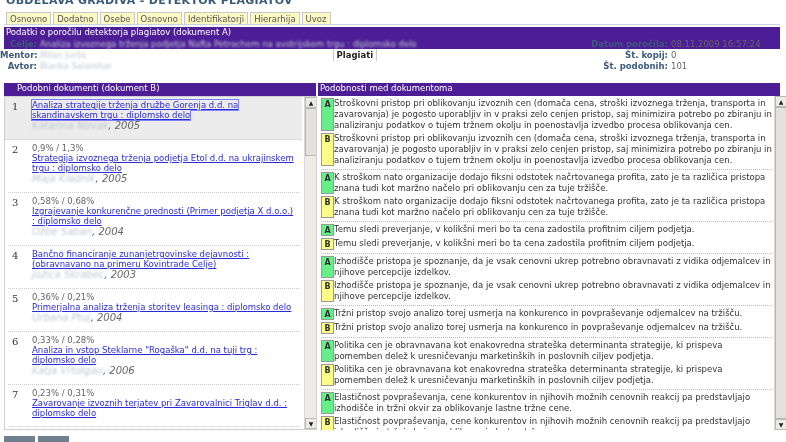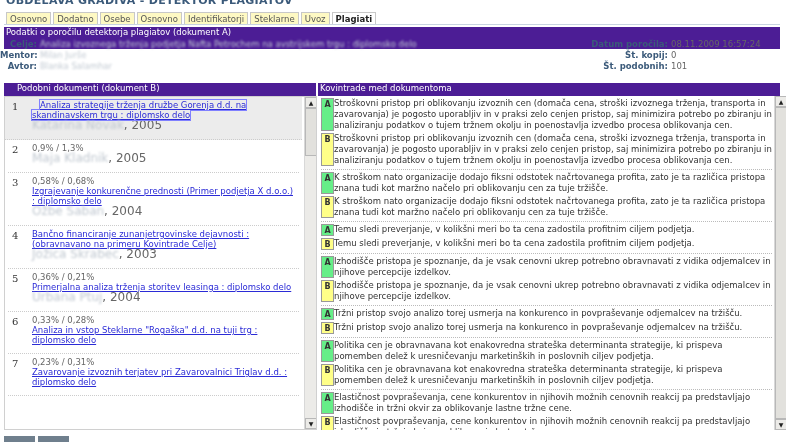--- a/index.html
+++ b/index.html
@@ -14,21 +14,21 @@
     color: #3b5a7a; letter-spacing: 0.3px; white-space: nowrap;
   }
   .tabs {
     position: absolute; left: 6px; top: 12px; height: 13px; display: flex; gap: 2px;
   }
   .tab {
     height: 13px; padding: 0 3px; line-height: 12px; font-size: 8.5px; color: #555;
     background: #fef9c3; border: 1px solid #c8c8c8; border-bottom: none; white-space: nowrap;
     font-family: "DejaVu Sans", sans-serif;
   }
-  .tab.active { background: #ffffff; color: #222; font-weight: bold; }
+  .tab.active { background: #ffffff; color: #222; font-weight: bold; margin-top: 36px; }
   .tab-line { position: absolute; left: 4px; right: 6px; top: 24px; height: 1px; background: #c8d4e0; }
   .section-header {
     position: absolute; height: 22px; background: #4c1d95; color: #fff; font-weight: normal;
     font-size: 8.5px; line-height: 11px; padding-left: 2px; white-space: nowrap; overflow: hidden;
   }
   .meta-left { position: absolute; left: 0; top: 39px; width: 420px; }
   .meta-row { height: 11px; line-height: 11px; display: flex; }
   .meta-label { width: 40px; text-align: right; font-weight: bold; color: #3b5a7a; padding-right: 3px; }
   .meta-value { color: #c2cad2; filter: blur(1.2px); white-space: nowrap; }
   .meta-right { position: absolute; left: 560px; top: 39px; width: 220px; }
@@ -46,22 +46,22 @@
   }
   .doc-item.selected { background: #ececec; margin: 0; padding-left: 27px; padding-right: 7px; }
   .doc-num {
     position: absolute; left: 4px; top: 4px; font-family: "DejaVu Serif", serif; font-size: 10px; color: #333;
   }
   .doc-item.selected .doc-num { left: 7px; }
   .doc-pct { color: #666; font-size: 8.5px; line-height: 10px; }
   .doc-title {
     color: #2b2bd6; text-decoration: underline; font-size: 8.5px; line-height: 10px; display: inline;
   }
-  .doc-item.selected .doc-title { outline: 1px solid #8080ff; margin-left: 8px; }
-  .doc-author-line { color: #666; font-size: 12px; line-height: 11px; }
+  .doc-item.selected .doc-title { outline: 1px solid #8080ff; }
+  .doc-author-line { color: #666; font-size: 10px; line-height: 11px; font-style: italic; }
   .blur-name { color: #c0c8d0; filter: blur(1.3px); }
 
   .scrollbar {
     position: absolute; top: 0; right: 0; width: 12px; bottom: 0; background: #ecebe8;
     border-left: 1px solid #d8d8d8;
   }
   .sb-btn {
     position: absolute; left: 0; width: 12px; height: 11px; background: #ecebe8; border: 1px solid #b8b8b8;
     font-size: 6px; line-height: 9px; text-align: center; color: #222;
   }
@@ -93,21 +93,21 @@
 <body>
 
 <div class="page-title">OBDELAVA GRADIVA - DETEKTOR PLAGIATOV</div>
 
 <div class="tabs" id="tabs">
     <div class="tab">Osnovno</div>
     <div class="tab">Dodatno</div>
     <div class="tab">Osebe</div>
     <div class="tab">Osnovno</div>
     <div class="tab">Identifikatorji</div>
-    <div class="tab">Steklarne</div>
+    <div class="tab">Hierarhija</div>
     <div class="tab">Uvoz</div>
     <div class="tab active">Plagiati</div>
   </div>
 <div class="tab-line"></div>
 
 <div class="section-header" style="left:4px; right:6px; top:27px;">Podatki o poročilu detektorja plagiatov (dokument A)</div>
 
 <div class="meta-left">
   <div class="meta-row">
     <span class="meta-label">Celje:</span>
@@ -132,32 +132,33 @@
     <span class="meta-label">Št. kopij:</span>
     <span class="meta-value">0</span>
   </div>
   <div class="meta-row">
     <span class="meta-label">Št. podobnih:</span>
     <span class="meta-value">101</span>
   </div>
 </div>
 
 <div class="section-header" style="left:4px; width:312px; top:83px;padding-left:13px;">Podobni dokumenti (dokument B)</div>
-<div class="section-header" style="left:318px; right:6px; top:83px;">Kovintrade med dokumentoma</div>
+<div class="section-header" style="left:318px; right:6px; top:83px;">Podobnosti med dokumentoma</div>
 
 <div class="panel-left">
   <div class="list" id="doc-list">
       <div class="doc-item selected">
         <span class="doc-num">1</span>
         <div><a class="doc-title">Analiza strategije trženja družbe Gorenja d.d. na skandinavskem trgu : diplomsko delo</a></div>
         <div class="doc-author-line"><span class="blur-name">Katarina Novak</span><span>, 2005</span></div>
       </div>
       <div class="doc-item">
         <span class="doc-num">2</span>
         <div class="doc-pct">0,9% / 1,3%</div>
+        <div><a class="doc-title">Strategija izvoznega trženja podjetja Etol d.d. na ukrajinskem trgu : diplomsko delo</a></div>
         <div class="doc-author-line"><span class="blur-name">Maja Kladnik</span><span>, 2005</span></div>
       </div>
       <div class="doc-item">
         <span class="doc-num">3</span>
         <div class="doc-pct">0,58% / 0,68%</div>
         <div><a class="doc-title">Izgrajevanje konkurenčne prednosti (Primer podjetja X d.o.o.) : diplomsko delo</a></div>
         <div class="doc-author-line"><span class="blur-name">Ožbe Saban</span><span>, 2004</span></div>
       </div>
       <div class="doc-item">
         <span class="doc-num">4</span>
@@ -167,20 +168,21 @@
       <div class="doc-item">
         <span class="doc-num">5</span>
         <div class="doc-pct">0,36% / 0,21%</div>
         <div><a class="doc-title">Primerjalna analiza trženja storitev leasinga : diplomsko delo</a></div>
         <div class="doc-author-line"><span class="blur-name">Urbana Ptuj</span><span>, 2004</span></div>
       </div>
       <div class="doc-item">
         <span class="doc-num">6</span>
         <div class="doc-pct">0,33% / 0,28%</div>
         <div><a class="doc-title">Analiza in vstop Steklarne "Rogaška" d.d. na tuji trg : diplomsko delo</a></div>
+        <div class="doc-author-line"><span class="blur-name">Katja Vrtolgau</span><span>, 2006</span></div>
       </div>
       <div class="doc-item">
         <span class="doc-num">7</span>
         <div class="doc-pct">0,23% / 0,31%</div>
         <div><a class="doc-title">Zavarovanje izvoznih terjatev pri Zavarovalnici Triglav d.d. : diplomsko delo</a></div>
         <div class="doc-author-line"><span class="blur-name"></span><span></span></div>
       </div>
     </div>
   <div class="scrollbar">
     <div class="sb-btn sb-up">▲</div>

